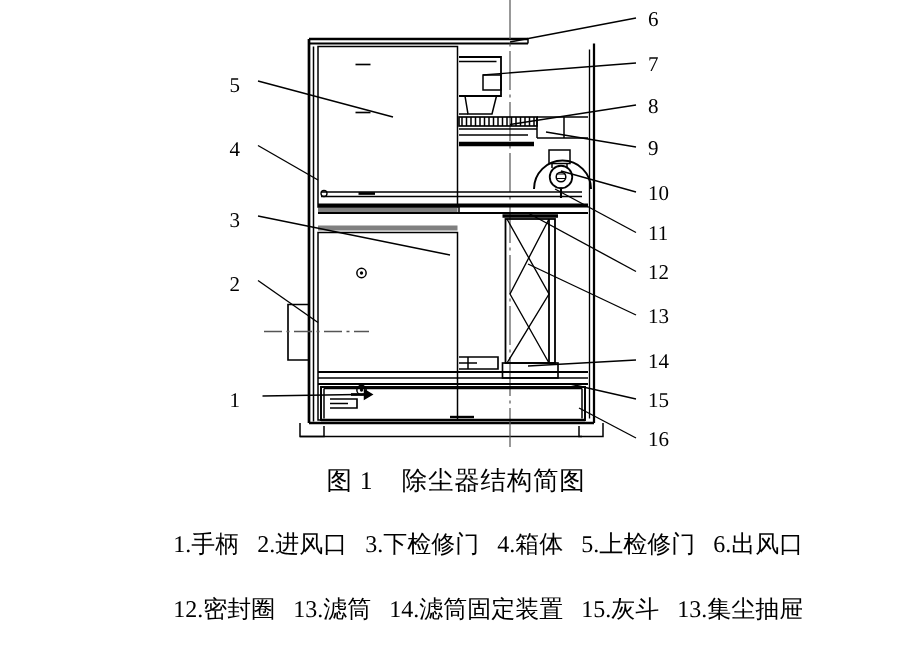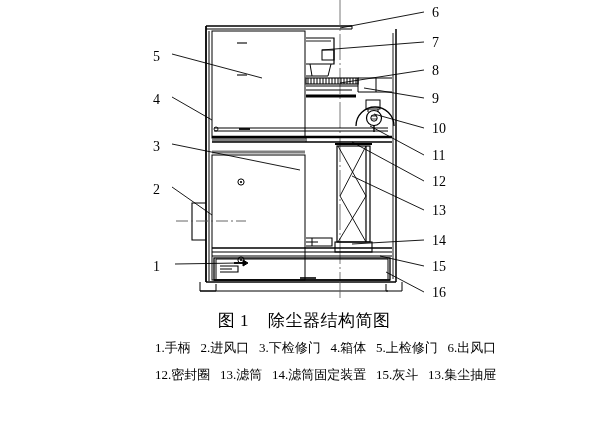--- a/index.html
+++ b/index.html
@@ -22,23 +22,23 @@
   }
   .cap-title{
     font-size:17px;
     letter-spacing:0.5px;
     margin:0;
     padding-top:6px;
     line-height:26px;
     white-space:pre;
   }
   .legend-line{
-    font-size:13px;
+    font-size:16px;
     line-height:27px;
-    margin:0;
+    margin:16px;
     white-space:pre;
     padding-left:43px;
   }
 </style>
 </head>
 <body>
 
 <div id="page">
 
   <svg id="figure" viewBox="0 0 608 302">

